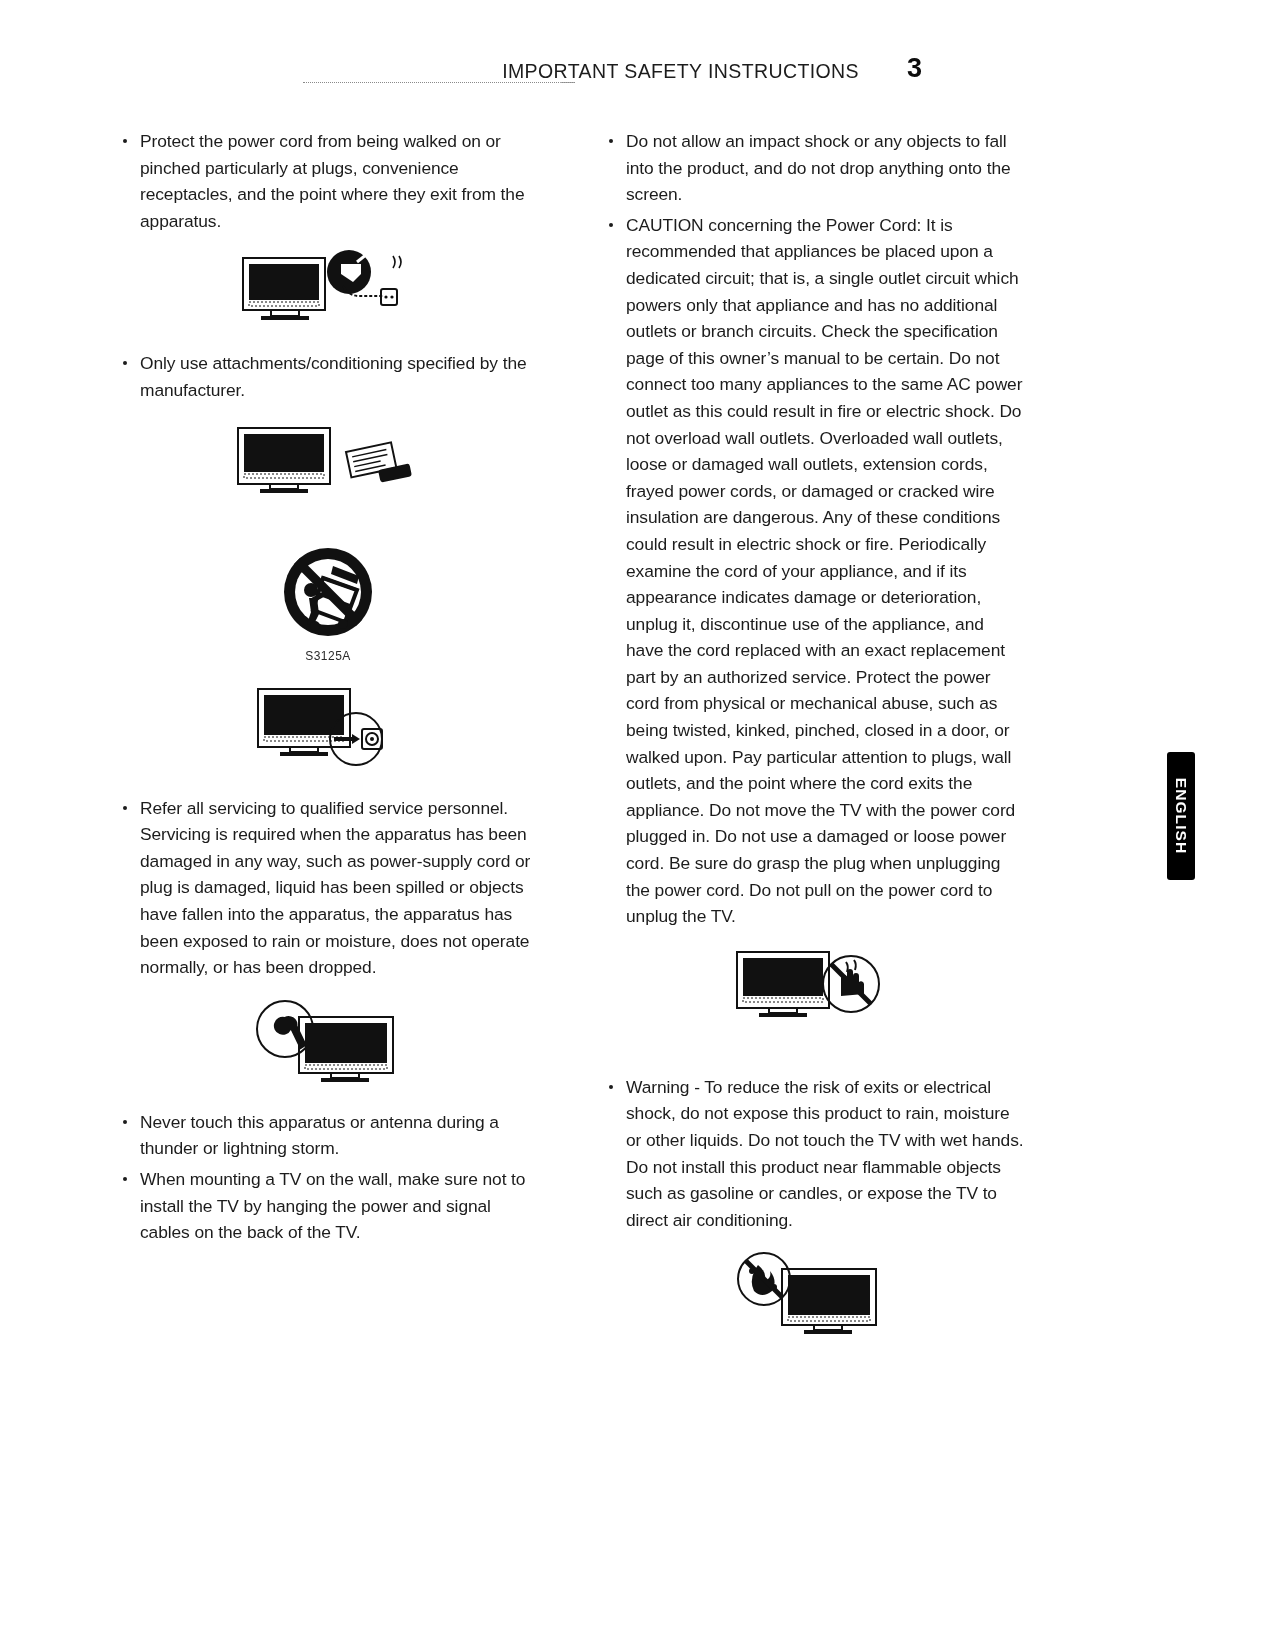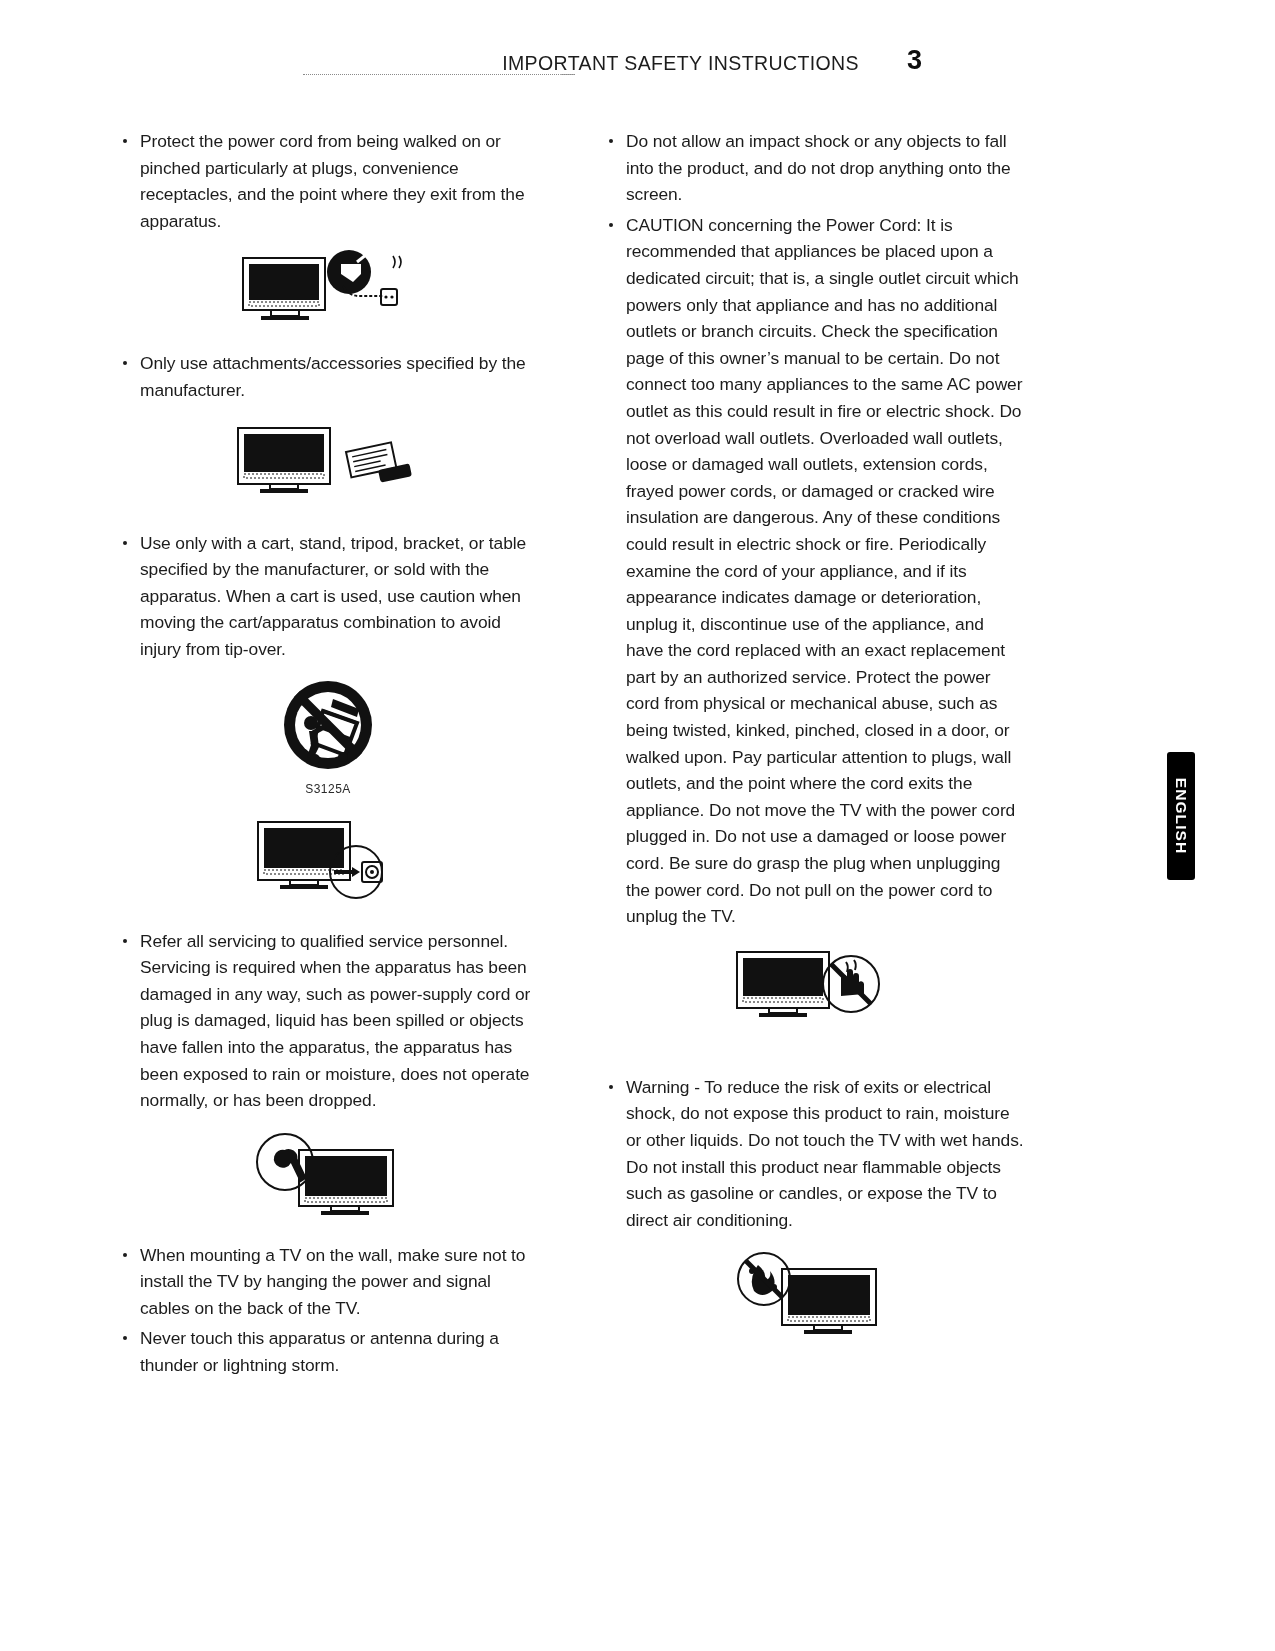--- a/index.html
+++ b/index.html
@@ -12,21 +12,21 @@
     height: 1651px;
     position: relative;
     font-family: "Liberation Sans", sans-serif;
     color: #1a1a1a;
     overflow: hidden;
   }
 
   
   .page-header {
     position: absolute;
-    top: 16px;
+    top: 24px;
     left: 0;
     width: 1022px;
     height: 52px;
   }
   .header-dotted-rule {
     position: absolute;
     left: 303px;
     top: 58px;
     width: 272px;
     height: 0;
@@ -160,21 +160,21 @@
       <rect x="148" y="41" width="16" height="16" rx="2" fill="none" stroke="#111" stroke-width="2"></rect>
       <circle cx="153" cy="49" r="1.6" fill="#111"></circle>
       <circle cx="159" cy="49" r="1.6" fill="#111"></circle>
       <path d="M160 20 q4 -6 0 -12" stroke="#111" stroke-width="1.6" fill="none"></path>
       <path d="M166 20 q4 -6 0 -12" stroke="#111" stroke-width="1.6" fill="none"></path>
     </svg>
   </div>
 
   <div class="bullet-item">
     <span class="dot"></span>
-    <span>Only use attachments/accessories specified by the manufacturer.</span>
+    <span>Only use attachments/conditioning specified by the manufacturer.</span>
   </div>
 
   <div class="figure">
     <svg width="200" height="80" viewBox="0 0 200 80">
       <rect x="10" y="10" width="92" height="56" fill="none" stroke="#111" stroke-width="2"></rect>
       <rect x="16" y="16" width="80" height="38" fill="#111"></rect>
       <rect x="16" y="56" width="80" height="4" fill="none" stroke="#111" stroke-width="1" stroke-dasharray="2 2"></rect>
       <rect x="42" y="66" width="28" height="5" fill="none" stroke="#111" stroke-width="2"></rect>
       <rect x="32" y="71" width="48" height="4" fill="#111"></rect>
       <g transform="translate(118,34) rotate(-12)">
@@ -185,24 +185,20 @@
         <line x1="5" y1="21" x2="36" y2="21" stroke="#111" stroke-width="1.4"></line>
       </g>
       <g transform="translate(150,52) rotate(-12)">
         <rect x="0" y="0" width="32" height="13" rx="3" fill="#111"></rect>
       </g>
     </svg>
   </div>
 
   <div class="spacer-sm"></div>
 
-  <div class="bullet-item">
-    <span class="dot"></span>
-    <span>Use only with a cart, stand, tripod, bracket, or table specified by the manufacturer, or sold with the apparatus. When a cart is used, use caution when moving the cart/apparatus combination to avoid injury from tip-over.</span>
-  </div>
 
   <div class="figure">
     <svg width="110" height="100" viewBox="0 0 110 100">
       <circle cx="55" cy="48" r="44" fill="#111"></circle>
       <circle cx="55" cy="48" r="33" fill="#fff"></circle>
       <g>
         <path d="M60 22 L86 32 L84 40 L58 30 Z" fill="#111"></path>
         <path d="M50 34 L84 46 L72 78 L40 66 Z" fill="none" stroke="#111" stroke-width="4"></path>
         <path d="M50 34 L84 46" stroke="#111" stroke-width="3"></path>
         <path d="M46 50 L78 62" stroke="#111" stroke-width="3"></path>
@@ -248,26 +244,26 @@
       <rect x="56" y="22" width="94" height="56" fill="none" stroke="#111" stroke-width="2"></rect>
       <rect x="62" y="28" width="82" height="40" fill="#111"></rect>
       <rect x="62" y="70" width="82" height="4" fill="none" stroke="#111" stroke-width="1" stroke-dasharray="2 2"></rect>
       <rect x="88" y="78" width="28" height="5" fill="none" stroke="#111" stroke-width="2"></rect>
       <rect x="78" y="83" width="48" height="4" fill="#111"></rect>
     </svg>
   </div>
 
   <div class="bullet-item">
     <span class="dot"></span>
+    <span>Never touch this apparatus or antenna during a thunder or lightning storm.</span>
+  </div>
+
+  <div class="bullet-item">
+    <span class="dot"></span>
     <span>When mounting a TV on the wall, make sure not to install the TV by hanging the power and signal cables on the back of the TV.</span>
-  </div>
-
-  <div class="bullet-item">
-    <span class="dot"></span>
-    <span>Never touch this apparatus or antenna during a thunder or lightning storm.</span>
   </div>
 
 </div>
 
 <div class="col col-right">
 
   <div class="bullet-item">
     <span class="dot"></span>
     <span>Do not allow an impact shock or any objects to fall into the product, and do not drop anything onto the screen.</span>
   </div>

